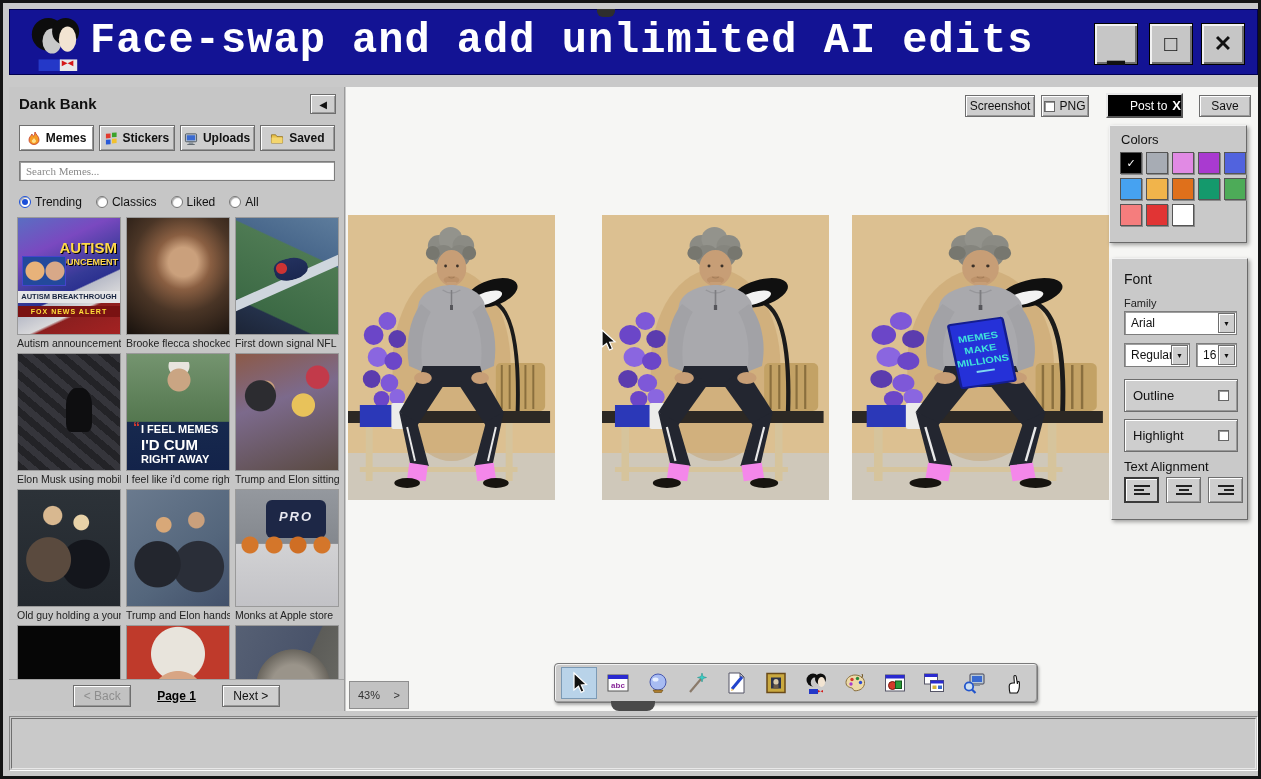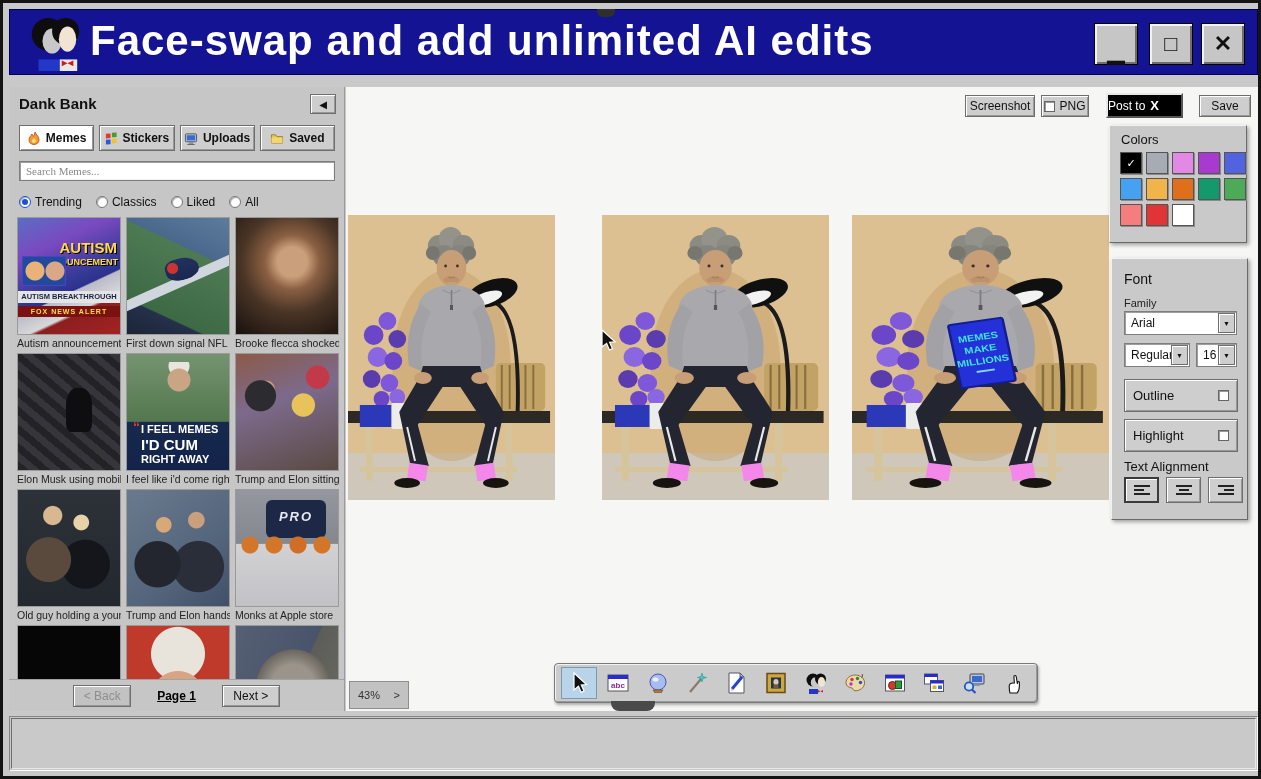--- a/index.html
+++ b/index.html
@@ -5,21 +5,21 @@
   html,body{margin:0;padding:0;background:#3a3a3a;}
   *{box-sizing:border-box;font-family:"Liberation Sans",sans-serif;}
   #app{position:relative;width:1261px;height:779px;background:#c9c9c9;border:3px solid #141414;overflow:hidden;}
   .btn{display:flex;align-items:center;justify-content:center;font-size:12px;color:#111;cursor:pointer;background:#cecece;border:1px solid #6e6e6e;box-shadow:inset 1px 1px 0 #fff,inset -1px -1px 0 #989898;}
   .sunken{background:#fff;border:1px solid #7d7d7d;box-shadow:inset 1px 1px 0 #9e9e9e,inset -1px -1px 0 #f4f4f4;}
   .panel{position:absolute;background:#c9c9c9;border:1px solid;border-color:#f2f2f2 #6a6a6a #6a6a6a #f2f2f2;box-shadow:2px 2px 4px rgba(0,0,0,.35);}
 
   
   #titlebar{position:absolute;left:6px;top:6px;width:1249px;height:66px;background:#131394;border:1px solid #00004f;display:flex;align-items:center;}
   #logo{position:absolute;left:18px;top:5px;width:54px;height:56px;}
-  #window-title{position:absolute;left:80px;top:7px;font-size:42px;font-weight:bold;color:#fff;letter-spacing:1px;white-space:nowrap;font-family:Liberation Sans, sans-serif;}
+  #window-title{position:absolute;left:80px;top:7px;font-size:42px;font-weight:bold;color:#fff;letter-spacing:1px;white-space:nowrap;font-family:Liberation Mono, monospace;}
   .winbtn{position:absolute;top:13px;width:44px;height:42px;background:#c6c6c6;border:1px solid #000;box-shadow:inset 2px 2px 0 #f2f2f2,inset -2px -2px 0 #6e6e6e;display:flex;align-items:center;justify-content:center;font-size:22px;font-weight:bold;color:#111;cursor:pointer;}
   .winbtn span{line-height:0;}
   #btn-min{right:119px}#btn-max{right:64px}#btn-close{right:12px}
   #btn-min span{transform:translateY(8px);}
   .notch{position:absolute;background:#2e2e2e;border-radius:0 0 6px 6px;}
   #notch-top{left:594px;top:6px;width:18px;height:8px;}
   #notch-bottom{left:608px;top:698px;width:44px;height:10px;border-radius:0 0 8px 8px;background:#4a4a4a;}
 
   
   #sidebar{position:absolute;left:6px;top:84px;width:336px;height:624px;background:#c6c6c6;border-right:1px solid #9a9a9a;}
@@ -81,21 +81,21 @@
   
   #canvas{position:absolute;left:343px;top:84px;width:912px;height:624px;background:#f6f6f4;overflow:hidden;}
   .canvas-img{position:absolute;top:128px;height:285px;cursor:pointer;}
   #zoom-tab{position:absolute;left:3px;bottom:2px;width:60px;height:28px;background:#c2c2c2;border:1px solid #8e8e8e;display:flex;align-items:center;justify-content:space-between;padding:0 8px;font-size:11px;color:#333;cursor:pointer;}
   #cursor{position:absolute;left:255px;top:242px;z-index:40;}
 
   
   #screenshot-btn{position:absolute;left:962px;top:92px;width:70px;height:22px;}
   #png-toggle{position:absolute;left:1038px;top:92px;width:48px;height:22px;gap:4px;}
   .checkbox{width:11px;height:11px;background:#fff;border:1px solid #666;box-shadow:inset 1px 1px 0 #999;}
-  #post-btn{position:absolute;left:1103px;top:90px;width:77px;height:25px;background:#000;color:#fff;border:2px solid;border-color:#e8e8e8 #555 #555 #e8e8e8;display:flex;align-items:center;justify-content:flex-start;gap:5px;font-size:12px;cursor:pointer;}
+  #post-btn{position:absolute;left:1103px;top:90px;width:77px;height:25px;background:#000;color:#fff;border:2px solid;border-color:#e8e8e8 #555 #555 #e8e8e8;display:flex;align-items:center;justify-content:flex-end;gap:5px;font-size:12px;cursor:pointer;}
   #post-x{font-weight:900;font-size:13px;}
   #save-btn{position:absolute;left:1196px;top:92px;width:52px;height:22px;}
 
   
   #colors-panel{left:1106px;top:122px;width:138px;height:118px;}
   #colors-title{position:absolute;left:11px;top:6px;font-size:13px;color:#111;}
   #swatches{position:absolute;left:10px;top:26px;width:126px;display:flex;flex-wrap:wrap;gap:4px;}
   .swatch{width:22px;height:22px;border:1px solid #555;box-shadow:1px 1px 0 #8a8a8a;cursor:pointer;display:flex;align-items:center;justify-content:center;color:#fff;font-size:11px;}
   .swatch .chk{display:none;}
   .swatch.sel .chk{display:block;}
@@ -295,26 +295,26 @@
         <div class="thumb t0">
           <span class="ov headline">AUTISM</span>
           <span class="ov sub">ANNOUNCEMENT</span>
           <div class="faces"></div>
           <span class="ov banner">AUTISM BREAKTHROUGH</span>
           <span class="ov alert">FOX NEWS ALERT</span>
         </div>
         <div class="meme-caption">Autism announcement</div>
       </div>
       <div class="meme-cell">
+        <div class="thumb t2"></div>
+        <div class="meme-caption">Brooke flecca shocked</div>
+      </div>
+      <div class="meme-cell">
         <div class="thumb t1"></div>
         <div class="meme-caption">First down signal NFL</div>
-      </div>
-      <div class="meme-cell">
-        <div class="thumb t2"></div>
-        <div class="meme-caption">Brooke flecca shocked</div>
       </div>
       <div class="meme-cell">
         <div class="thumb t3"></div>
         <div class="meme-caption">Elon Musk using mobile ...</div>
       </div>
       <div class="meme-cell">
         <div class="thumb t4">
           <span class="ov quote">“</span>
           <span class="ov l1">I FEEL MEMES</span>
           <span class="ov l2">I'D CUM</span>

